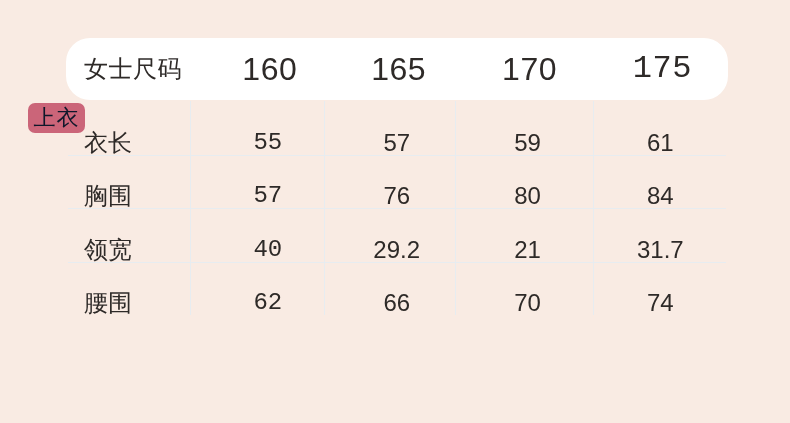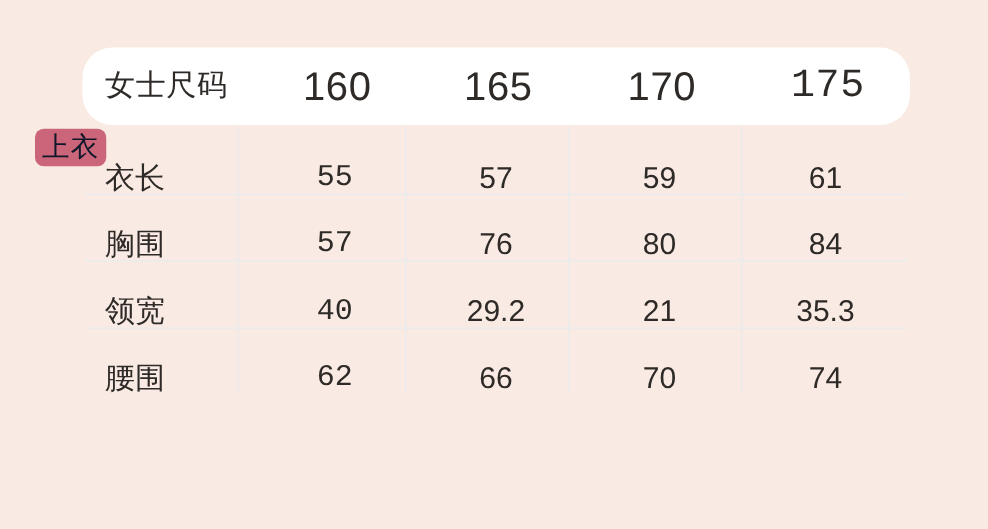--- a/index.html
+++ b/index.html
@@ -159,21 +159,21 @@
       <div class="cell v1">76</div>
       <div class="cell v2">80</div>
       <div class="cell v3">84</div>
     </div>
 
     <div class="row">
       <div class="cell label">领宽</div>
       <div class="cell v0">40</div>
       <div class="cell v1">29.2</div>
       <div class="cell v2">21</div>
-      <div class="cell v3">35.3</div>
+      <div class="cell v3">31.7</div>
     </div>
 
     <div class="row">
       <div class="cell label">腰围</div>
       <div class="cell v0">62</div>
       <div class="cell v1">66</div>
       <div class="cell v2">70</div>
       <div class="cell v3">74</div>
     </div>
 

